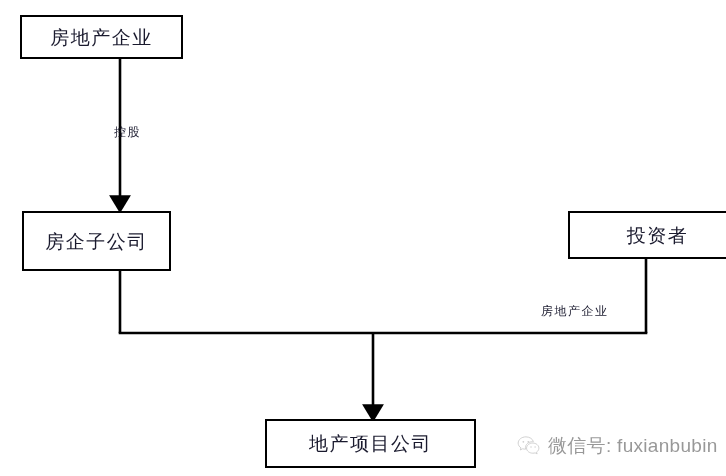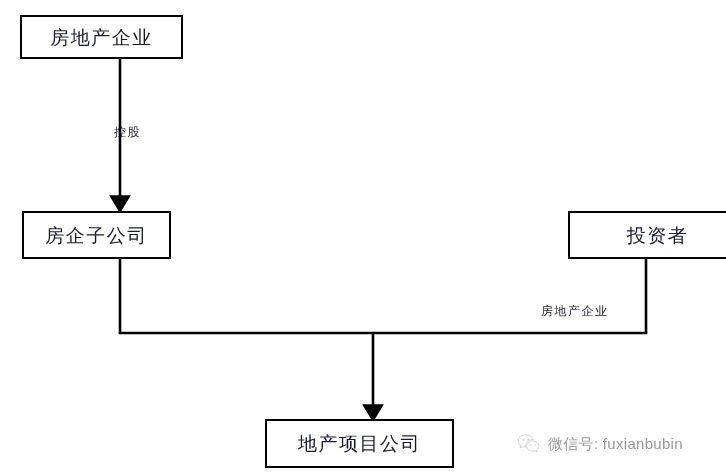--- a/index.html
+++ b/index.html
@@ -50,41 +50,41 @@
     font-size: 12px;
     color: #1a1a2e;
     letter-spacing: 1.5px;
     white-space: nowrap;
     line-height: 1;
     background: transparent;
   }
 
   
   #node-developer   { left: 10px;  top: 15px;  width: 163px; height: 44px; }
-  #node-subsidiary  { left: 12px;  top: 211px; width: 149px; height: 48px; }
+  #node-subsidiary  { left: 12px;  top: 211px; width: 149px; height: 60px; }
   #node-investor    { left: 558px; top: 211px; width: 179px; height: 48px; }
-  #node-project     { left: 255px; top: 419px; width: 189px; height: 49px; }
+  #node-project     { left: 255px; top: 419px; width: 211px; height: 49px; }
 
   
   #label-holding    { left: 104px; top: 126px; }
   #label-capital    { left: 531px; top: 305px; }
 
   
   #watermark {
     position: absolute;
     left: 507px;
     top: 433px;
     display: flex;
     align-items: center;
     gap: 7px;
     opacity: 0.62;
   }
   #watermark .wm-text {
     font-family: "Liberation Sans", "DejaVu Sans", sans-serif;
-    font-size: 15px;
+    font-size: 19px;
     color: #5a5a5a;
     white-space: nowrap;
     letter-spacing: 0.3px;
   }
   #watermark .wm-icon {
     width: 24px;
     height: 22px;
     flex: 0 0 auto;
     display: block;
     opacity: 0.55;

